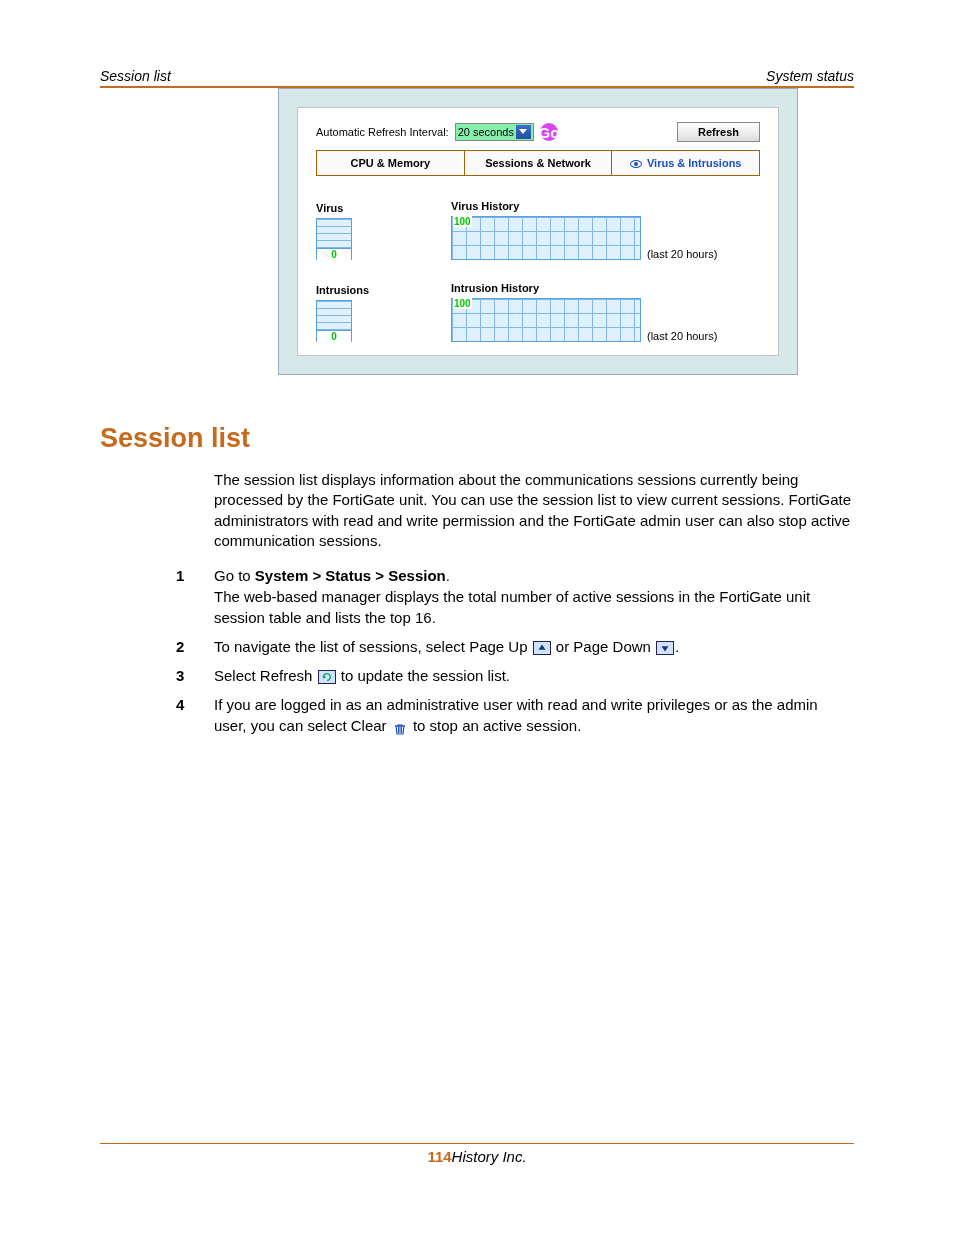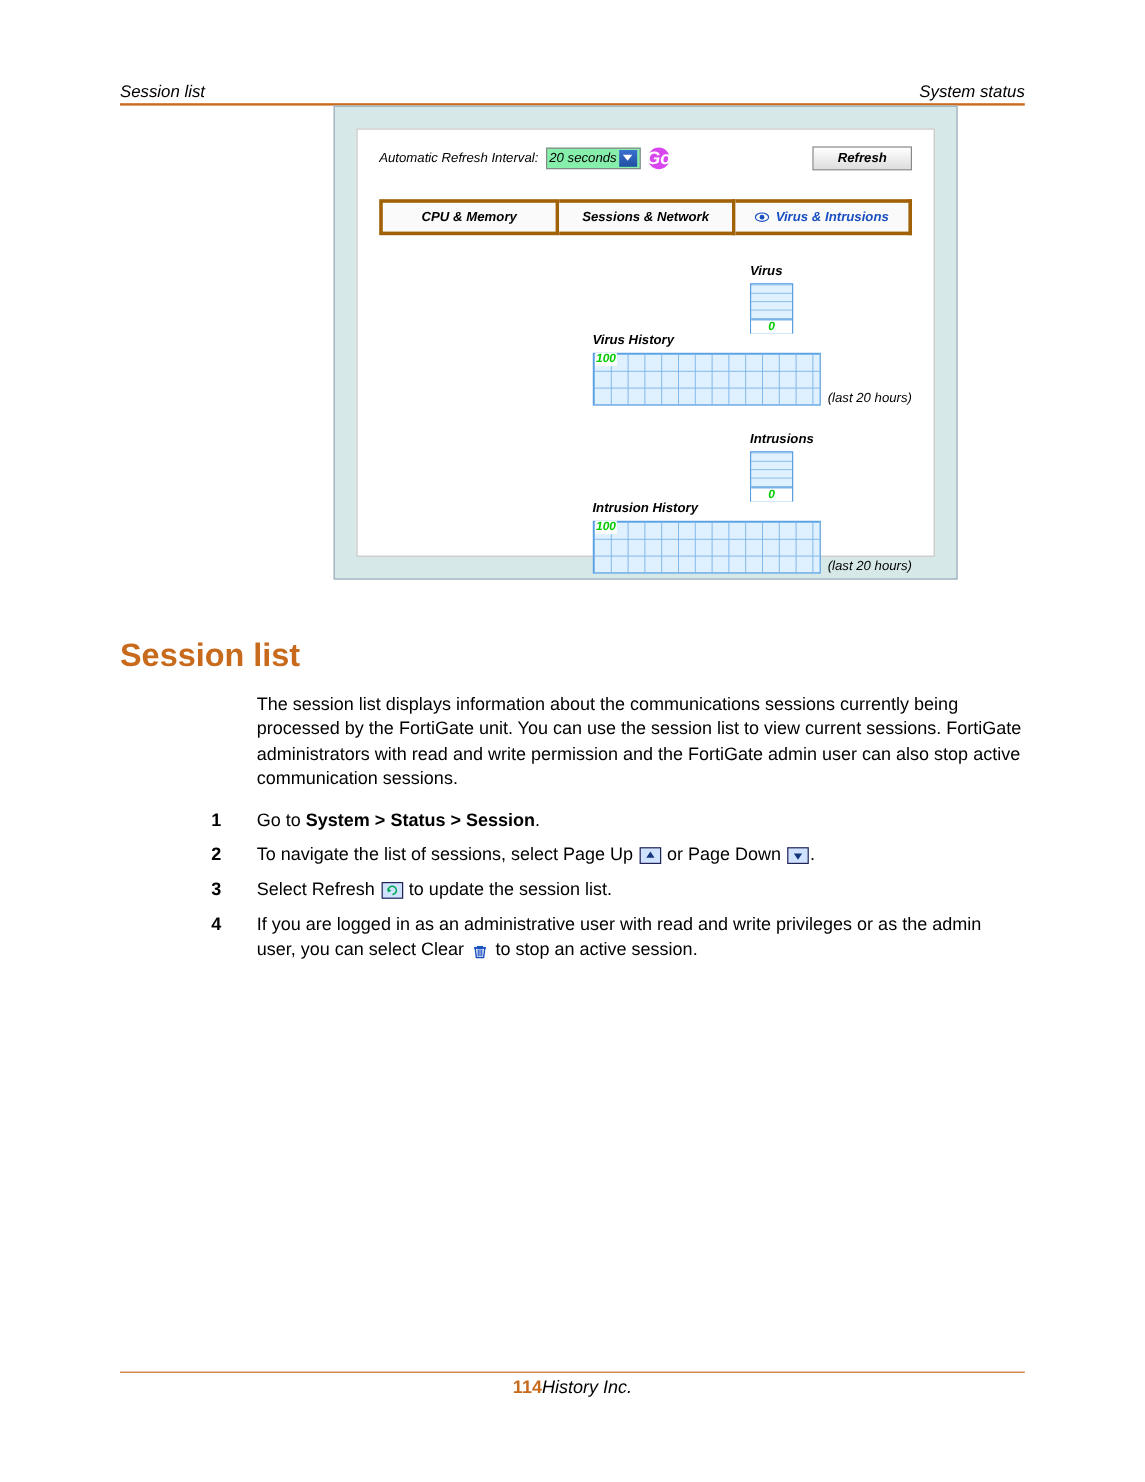--- a/index.html
+++ b/index.html
@@ -30,25 +30,24 @@
   .figure-caption {
     font-weight: bold;
     font-size: 13px;
     margin-top: 35px;
     margin-left: 178px;
     margin-bottom: 10px;
   }
   .screenshot {
     margin-left: 178px;
     width: 520px;
-    height: 395px;
+    height: 287px;
     background: #d6e8e8;
     border: 1px solid #9ab;
     position: relative;
-    font-style: italic;
   }
   .ss-inner {
     position: absolute;
     left: 18px; top: 18px; right: 18px; bottom: 18px;
     background: #fff;
     border: 1px solid #c4c4c4;
     padding: 14px 18px;
   }
   .ss-toolbar {
     display: flex;
@@ -95,43 +94,42 @@
   }
   .tabs {
     display: flex;
     margin-top: 8px;
     font-family: Verdana, sans-serif;
     font-size: 11px;
     font-weight: bold;
   }
   .tab {
     flex: 1;
-    border: 3px solid #a16207;
+    border: 1px solid #a16207;
     padding: 6px 4px;
     text-align: center;
     background: #fafafa;
-    margin-top: 16px;
   }
   .tab + .tab { border-left: none; }
   .tab.active { color: #1a4fc1; }
   .eye-icon {
     display: inline-block;
     width: 12px; height: 8px;
     border: 1px solid #1a4fc1;
     border-radius: 50%;
     vertical-align: middle;
     margin-right: 2px;
     position:relative;
   }
   .eye-icon::after{
     content:""; position:absolute; left:3px; top:1px;
     width:4px; height:4px; border-radius:50%; background:#1a4fc1;
   }
   .panel-body { padding-top: 24px; font-family: Verdana, sans-serif; font-size: 11px; font-weight: bold; }
-  .metric-row { display: flex; align-items: flex-end; margin-bottom: 22px; flex-direction: column; }
+  .metric-row { display: flex; align-items: flex-end; margin-bottom: 22px; }
   .metric-left { width: 135px; }
   .metric-left .lbl { margin-bottom: 4px; }
   .gauge {
     width: 36px; height: 42px;
     background: #dff0ff;
     border: 1px solid #5aa0e0;
     position: relative;
   }
   .gauge::before {
     content:""; position:absolute; left:0; right:0; top:0; bottom:0;
@@ -293,20 +291,21 @@
     </div>
   </div>
 
   <h1 class="section-title">Session list</h1>
 
   <div class="body-text">
     <p>The session list displays information about the communications sessions currently being processed by the FortiGate unit. You can use the session list to view current sessions. FortiGate administrators with read and write permission and the FortiGate admin user can also stop active communication sessions.</p>
     <ol class="steps">
       <li>
         <span>Go to </span><b>System &gt; Status &gt; Session</b><span>.</span><br>
+        <span>The web-based manager displays the total number of active sessions in the FortiGate unit session table and lists the top 16.</span>
       </li>
       <li>
         <span>To navigate the list of sessions, select Page Up </span><span class="inline-icon"><svg viewBox="0 0 18 14">
               <path d="M9 3 L13 9 L5 9 Z" fill="#13357a"></path>
             </svg></span><span> or Page Down </span><span class="inline-icon"><svg viewBox="0 0 18 14">
               <path d="M9 11 L13 5 L5 5 Z" fill="#13357a"></path>
             </svg></span><span>.</span>
       </li>
       <li>
         <span>Select Refresh </span><span class="inline-icon"><svg viewBox="0 0 18 14">

